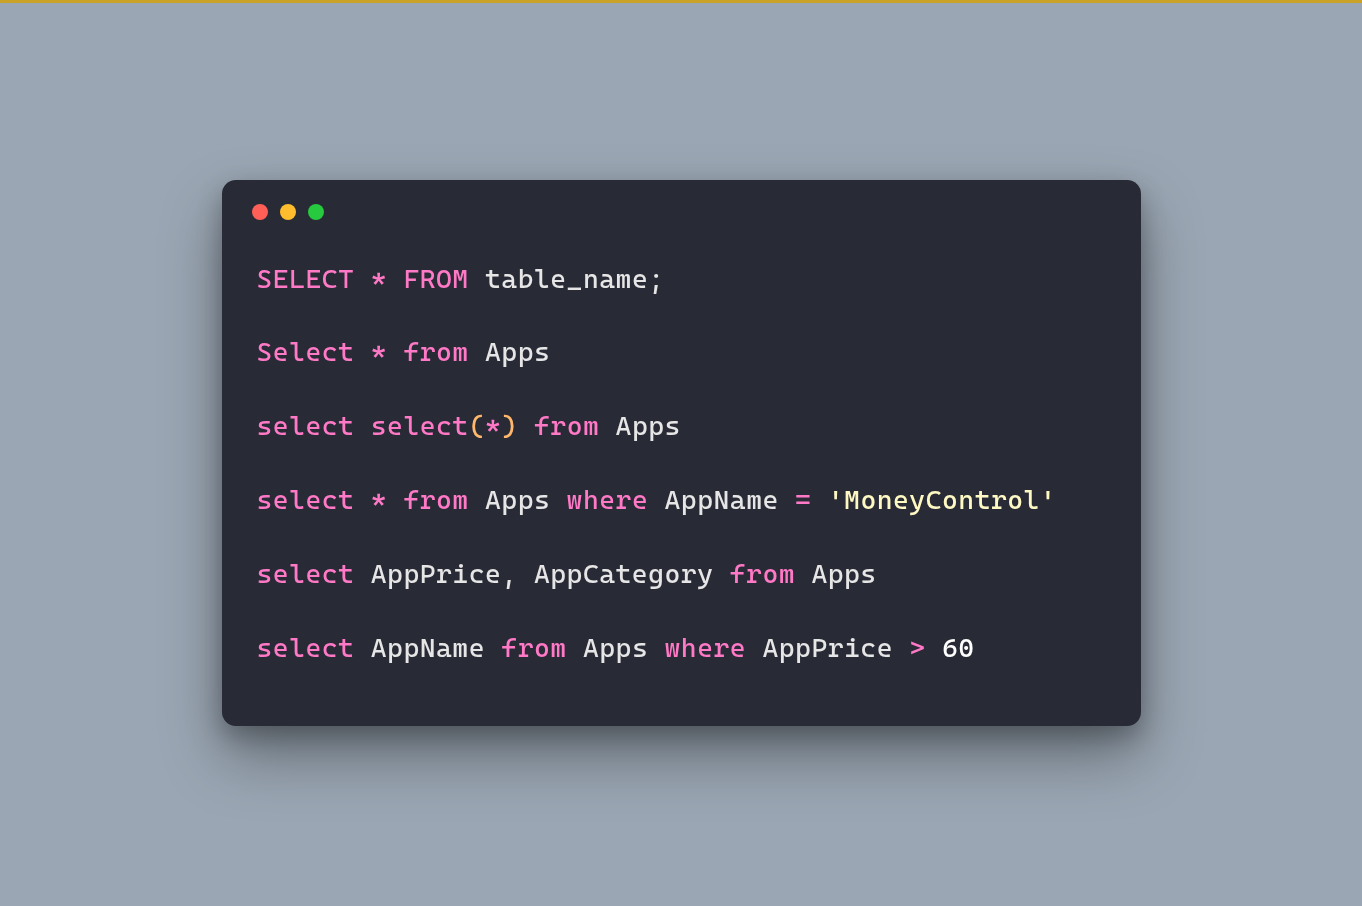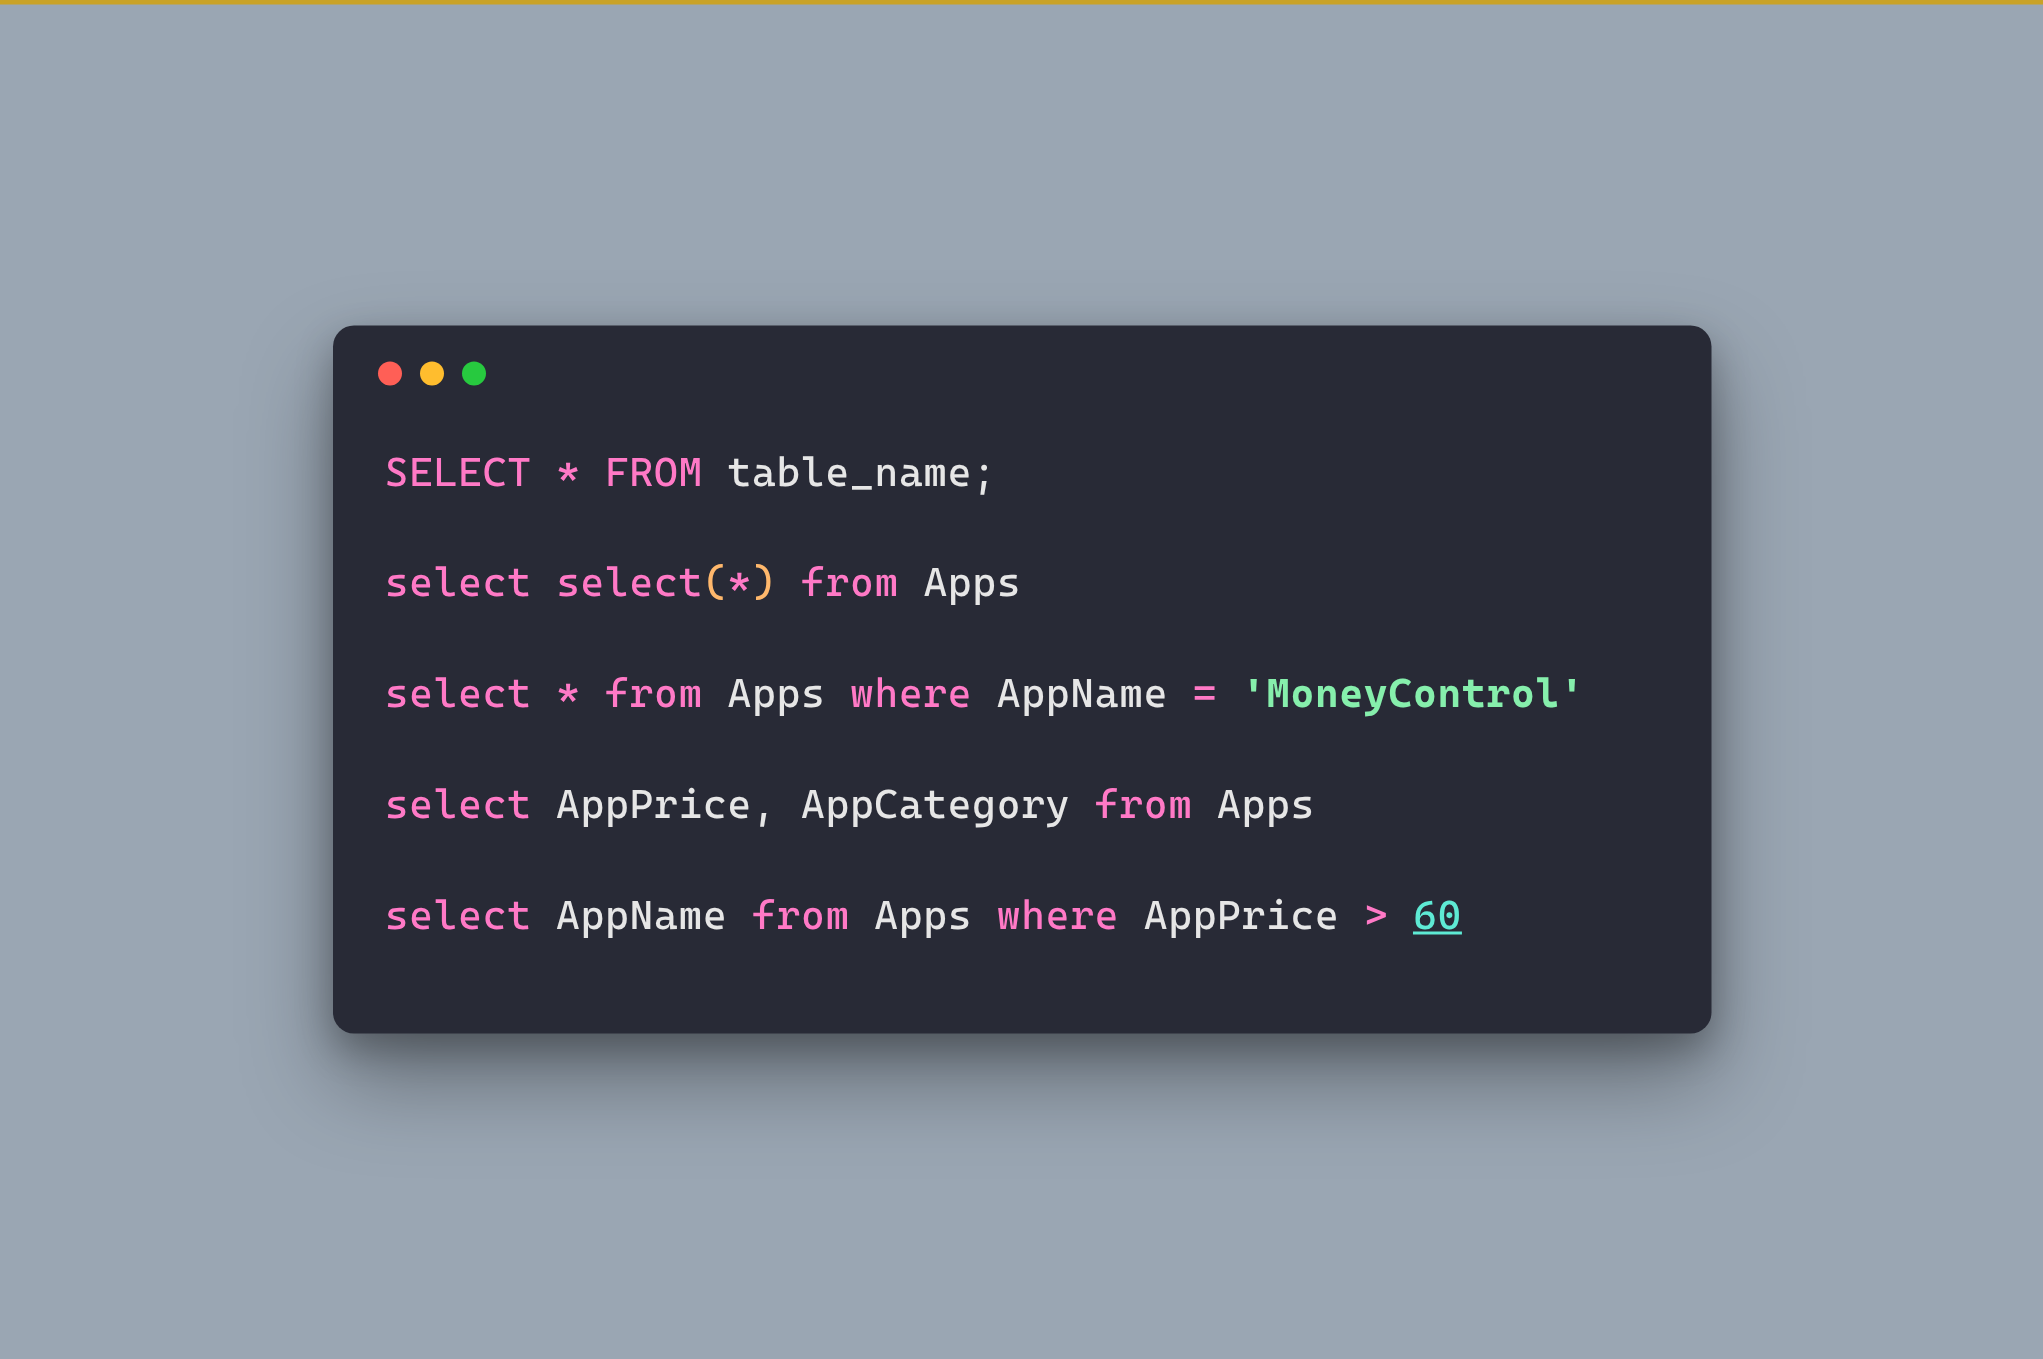--- a/index.html
+++ b/index.html
@@ -51,34 +51,35 @@
       margin-bottom: 36px;
       white-space: pre;
       letter-spacing: 0.5px;
     }
     .code-line:last-child {
       margin-bottom: 10px;
     }
     .kw { color: #ff79c6; }
     .id { color: #e6e6e6; }
     .paren { color: #ffb86c; }
-    .str { color: #86efac; font-weight: bold; }
-    .num { color: #5eead4; text-decoration: underline; }
+    .str { color: #fef9c3; }
+    .num { color: #ffffff; }
   </style>
 </head>
 <body>
 
 <div class="top-border"></div>
 
 <div class="code-window">
   <div class="title-bar">
     <div class="traffic-light red"></div>
     <div class="traffic-light yellow"></div>
     <div class="traffic-light green"></div>
   </div>
   <div class="code-area" id="code-area">
       <div class="code-line"><span class="kw">SELECT</span><span class="id"> </span><span class="kw">*</span><span class="id"> </span><span class="kw">FROM</span><span class="id"> table_name;</span></div>
+      <div class="code-line"><span class="kw">Select</span><span class="id"> </span><span class="kw">*</span><span class="id"> </span><span class="kw">from</span><span class="id"> Apps</span></div>
       <div class="code-line"><span class="kw">select</span><span class="id"> </span><span class="kw">select</span><span class="paren">(</span><span class="kw">*</span><span class="paren">)</span><span class="id"> </span><span class="kw">from</span><span class="id"> Apps</span></div>
       <div class="code-line"><span class="kw">select</span><span class="id"> </span><span class="kw">*</span><span class="id"> </span><span class="kw">from</span><span class="id"> Apps </span><span class="kw">where</span><span class="id"> AppName </span><span class="kw">=</span><span class="id"> </span><span class="str">'MoneyControl'</span></div>
       <div class="code-line"><span class="kw">select</span><span class="id"> AppPrice, AppCategory </span><span class="kw">from</span><span class="id"> Apps</span></div>
       <div class="code-line"><span class="kw">select</span><span class="id"> AppName </span><span class="kw">from</span><span class="id"> Apps </span><span class="kw">where</span><span class="id"> AppPrice </span><span class="kw">&gt;</span><span class="id"> </span><span class="num">60</span></div>
     </div>
 </div>
 
 </body></html>

